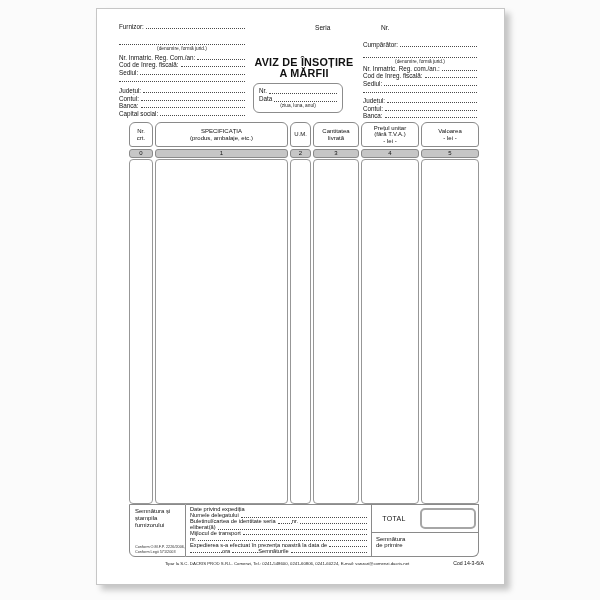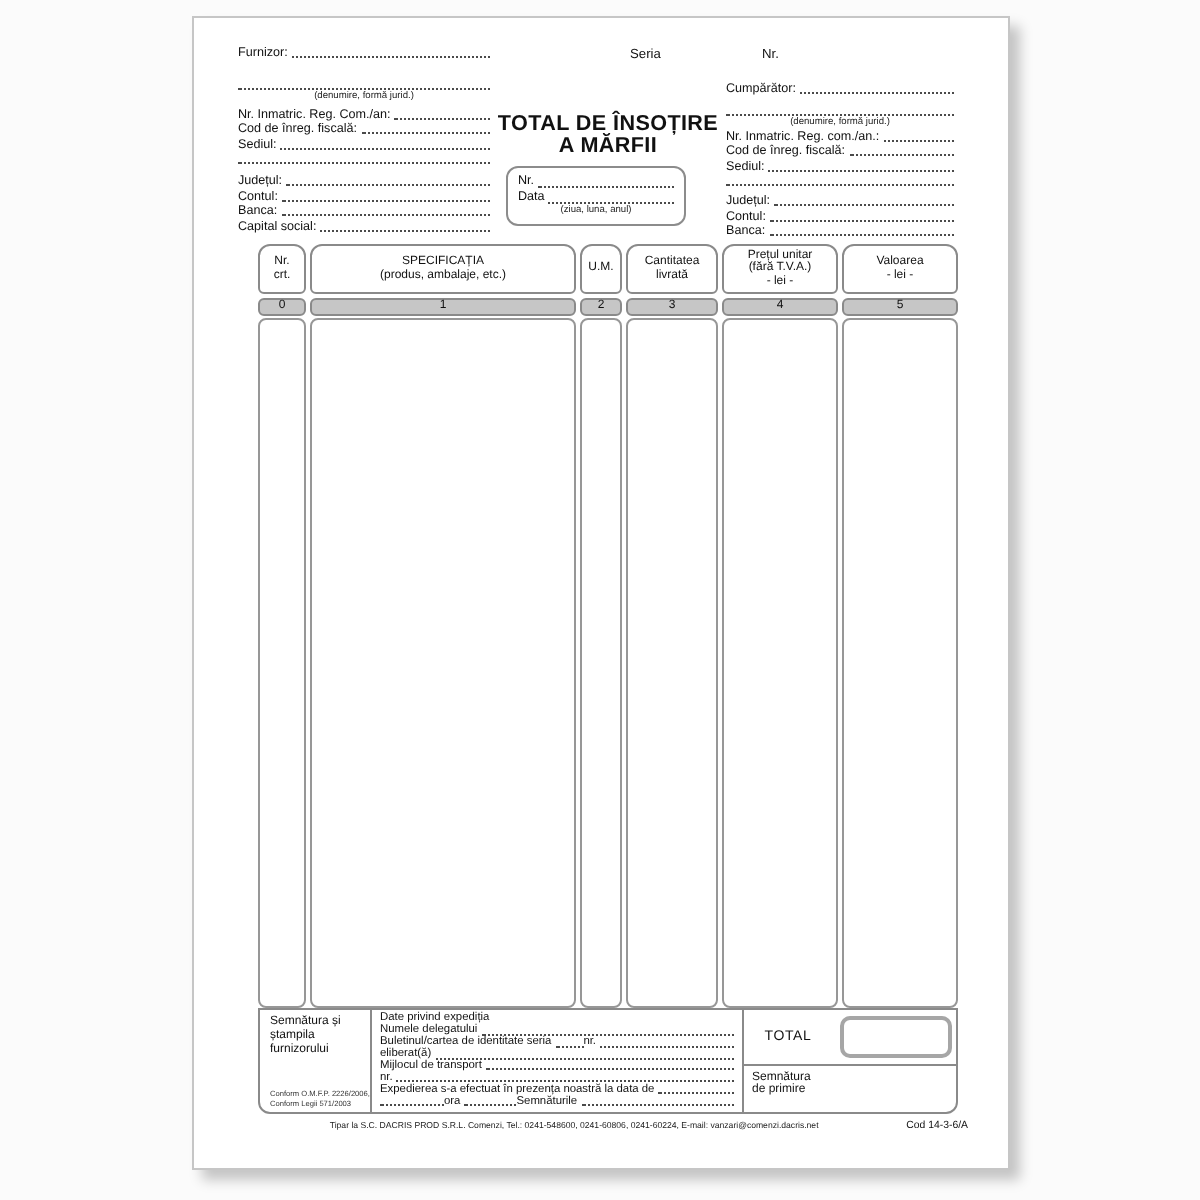--- a/index.html
+++ b/index.html
@@ -117,21 +117,21 @@
     <div class="frow">
       <span>Banca:</span>
       <span class="dots"></span>
     </div>
     <div class="frow">
       <span>Capital social:</span>
       <span class="dots"></span>
     </div>
   </div>
 
-  <div class="abs title">TOTAL DE ÎNSOȚIRE
+  <div class="abs title">AVIZ DE ÎNSOȚIRE
 A MĂRFII</div>
 
   <div class="abs docbox">
     <div class="frow">
       <span>Nr.</span>
       <span class="dots"></span>
     </div>
     <div class="frow">
       <span>Data</span>
       <span class="dots"></span>

